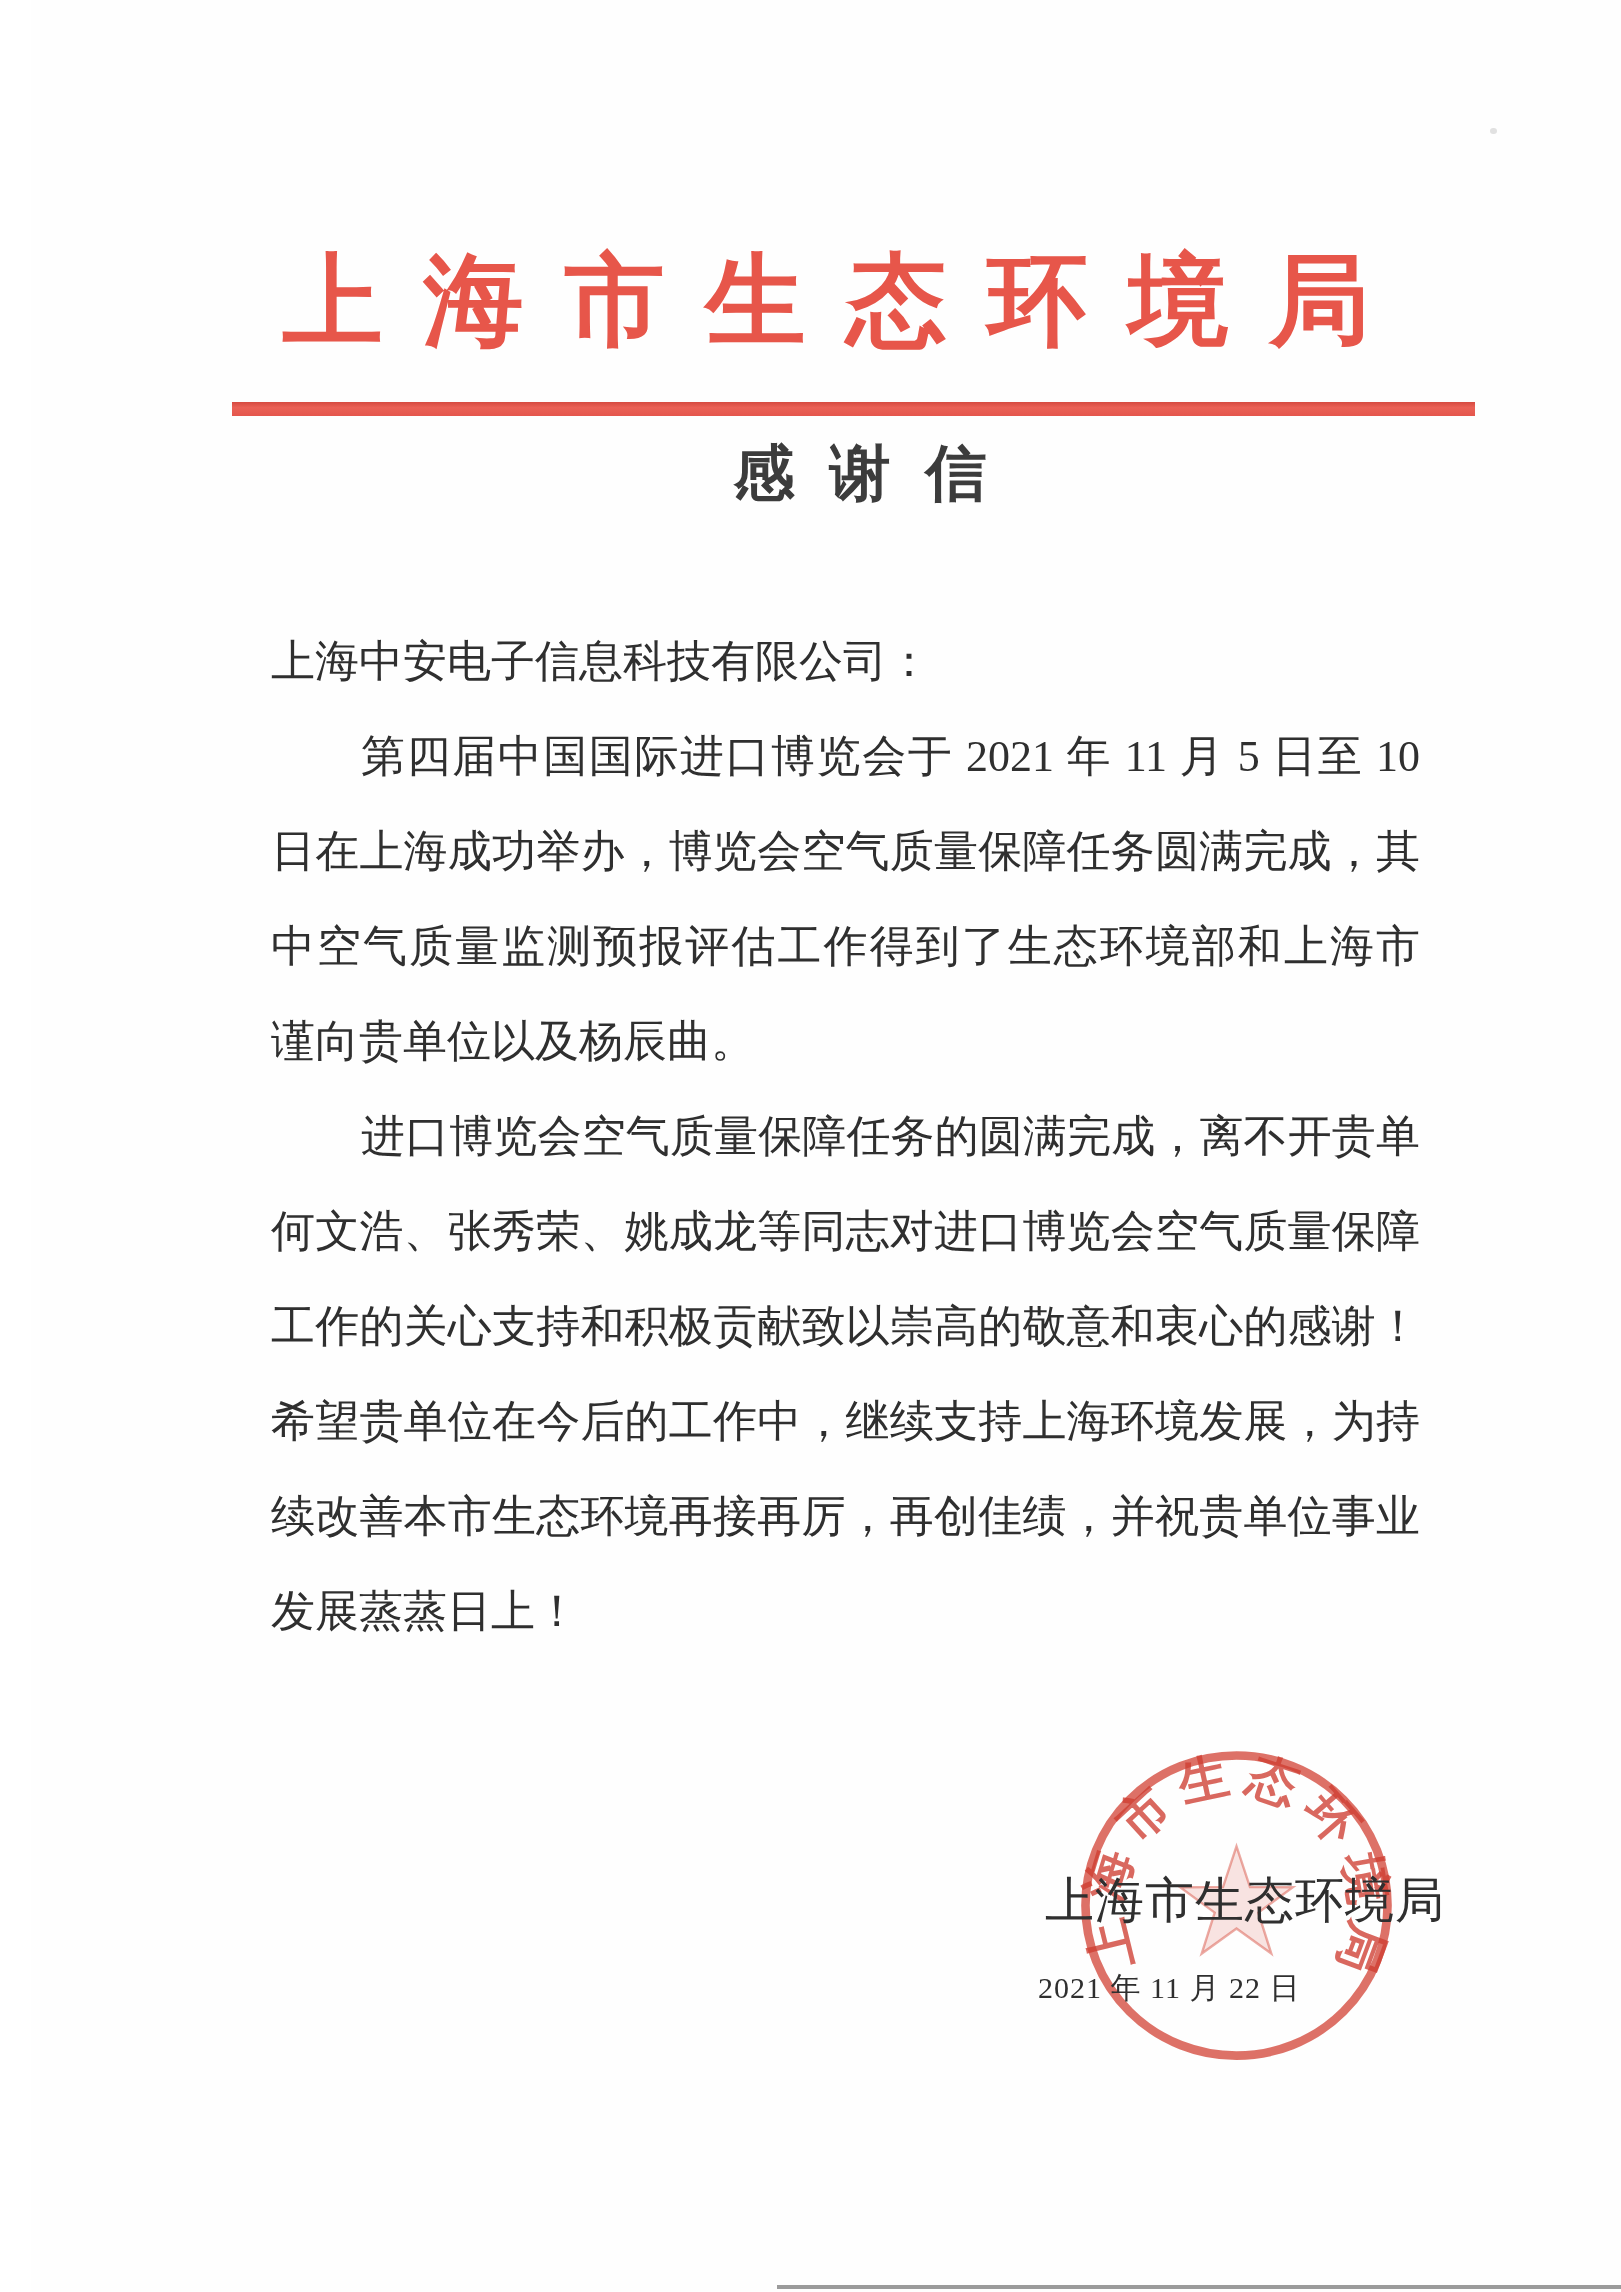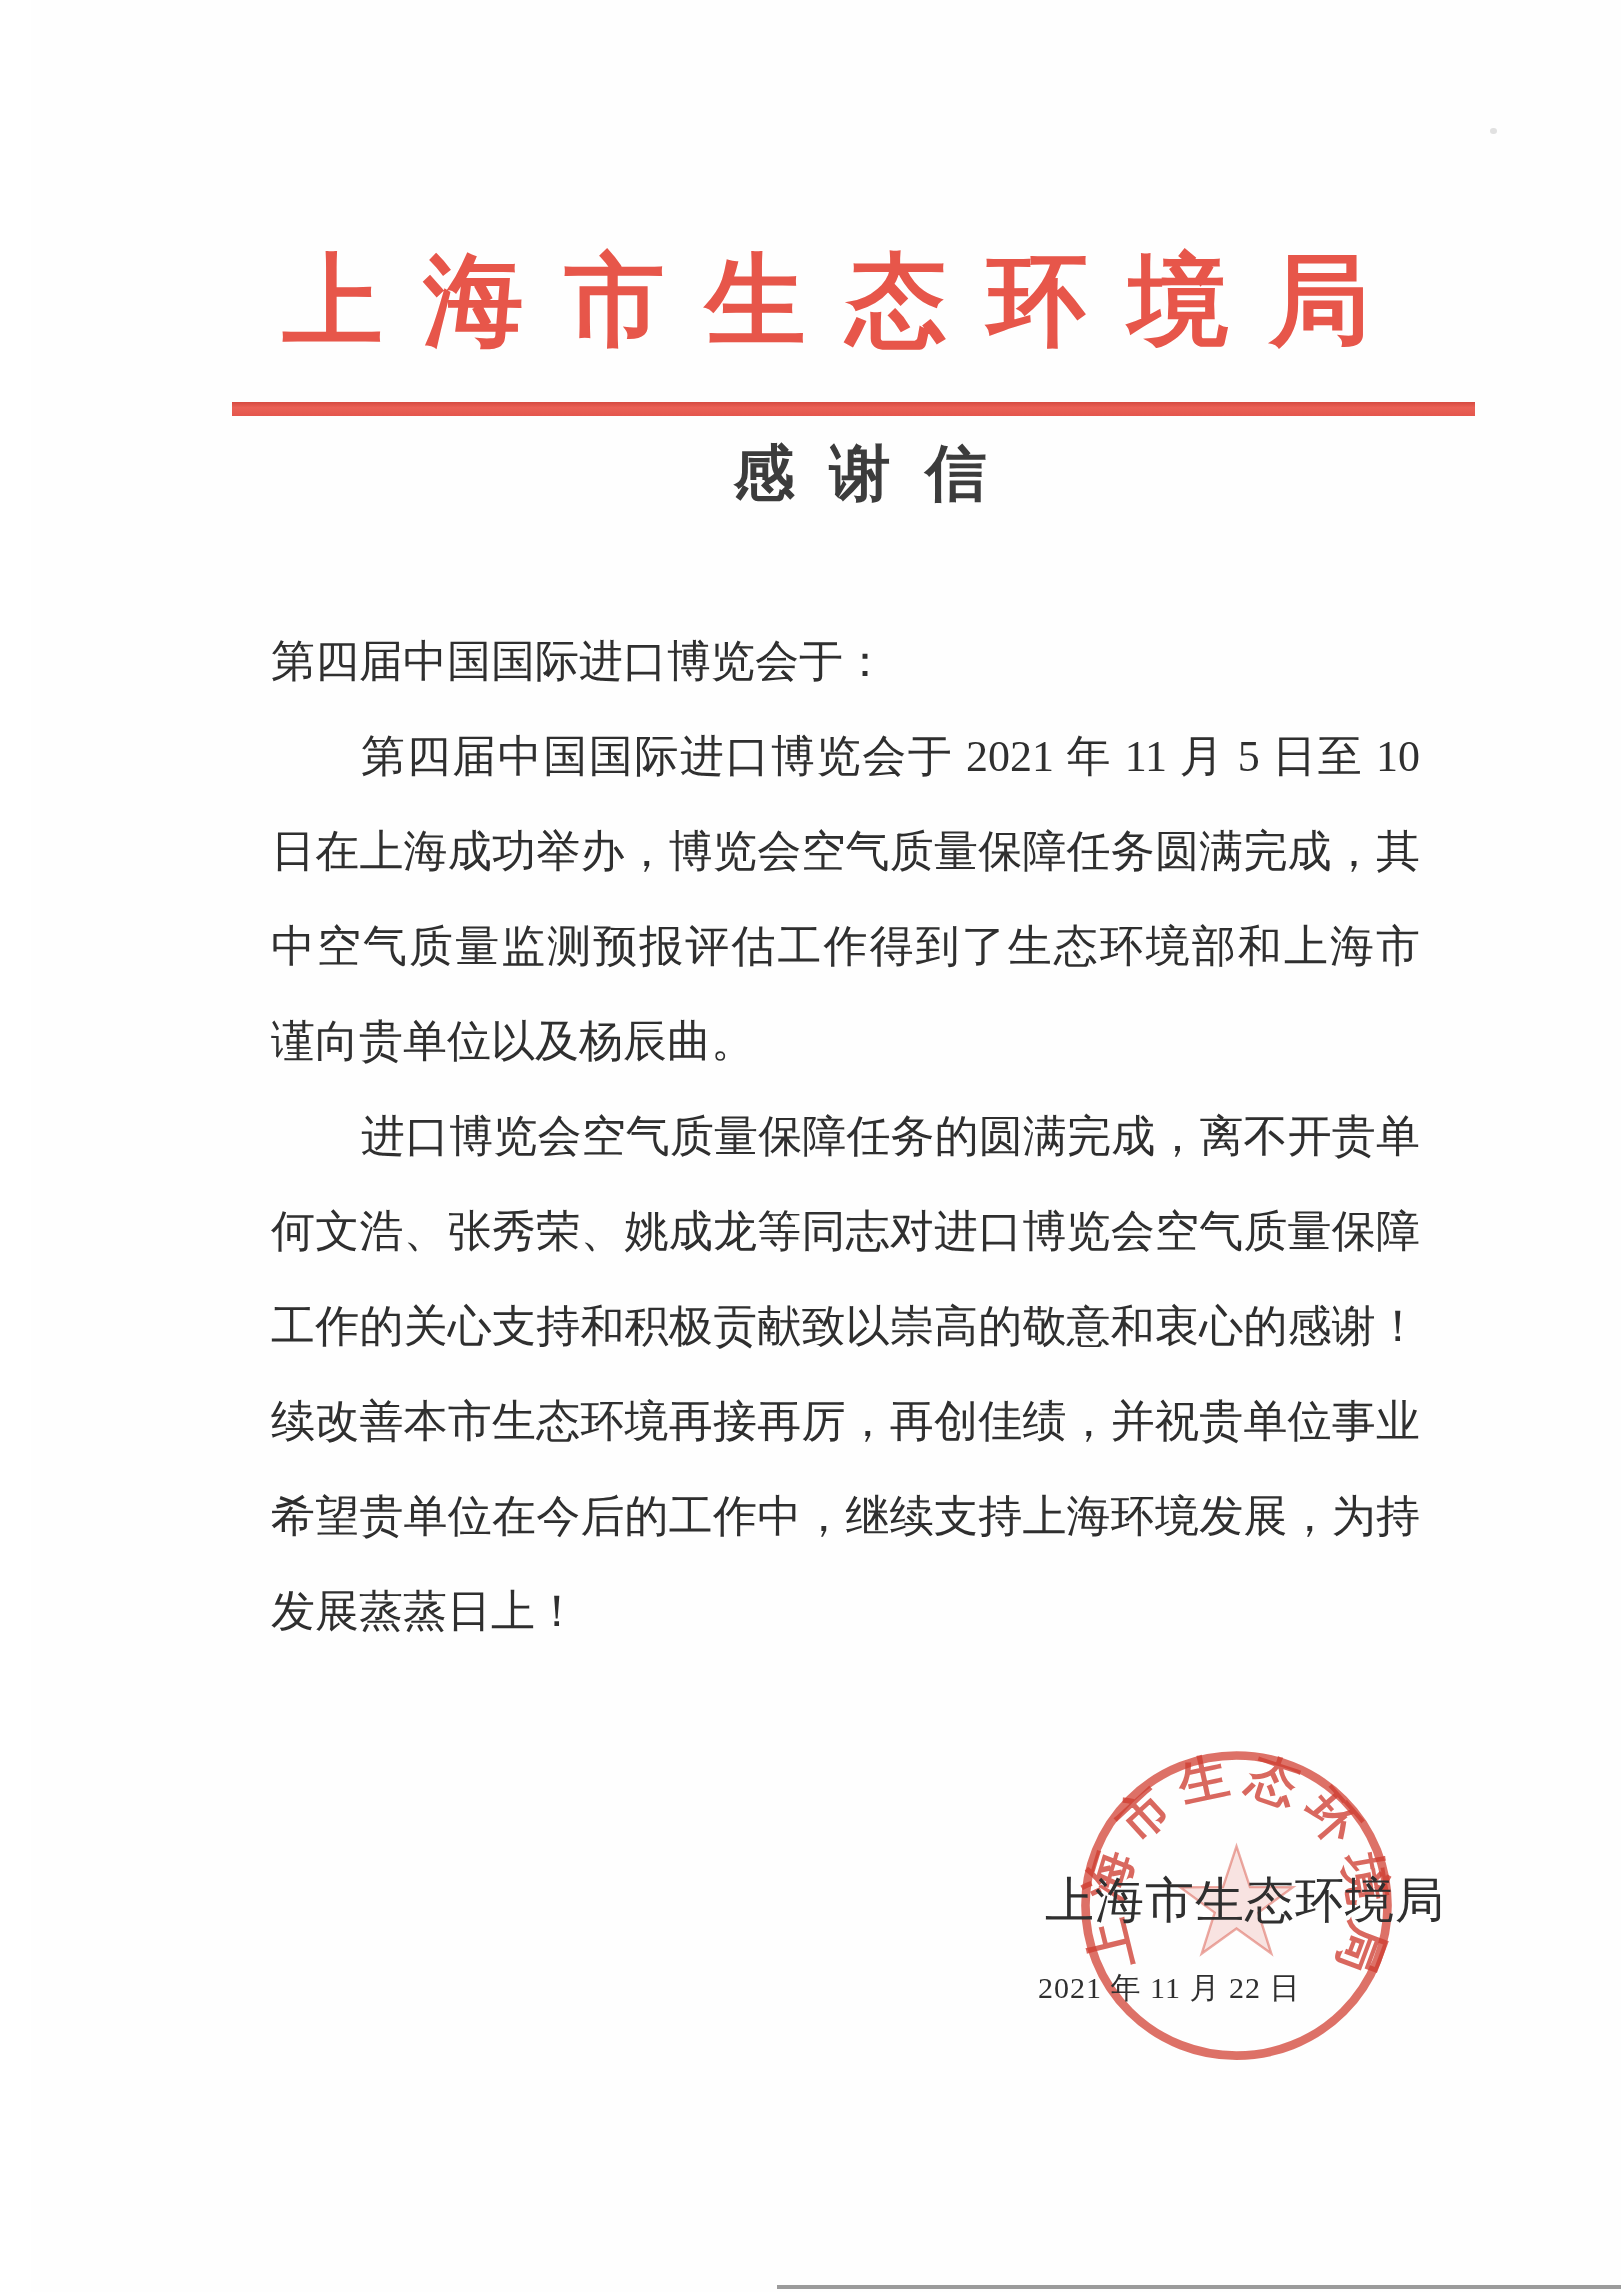--- a/index.html
+++ b/index.html
@@ -141,30 +141,30 @@
 
 <div class="page">
 
   <div class="letterhead">上海市生态环境局</div>
 
   <div class="red-rule"></div>
 
   <div class="doc-title">感谢信</div>
 
   <div class="body-block">
-    <div class="body-line recipient">第四届中国国际进口博览会于：</div>
+    <div class="body-line recipient">上海中安电子信息科技有限公司：</div>
     <div class="body-line indent">第四届中国国际进口博览会于 2021 年 11 月 5 日至 10</div>
     <div class="body-line">日在上海成功举办，博览会空气质量保障任务圆满完成，其</div>
     <div class="body-line">中空气质量监测预报评估工作得到了生态环境部和上海市</div>
     <div class="body-line end">谨向贵单位以及杨辰曲。</div>
     <div class="body-line indent">进口博览会空气质量保障任务的圆满完成，离不开贵单</div>
     <div class="body-line">何文浩、张秀荣、姚成龙等同志对进口博览会空气质量保障</div>
     <div class="body-line">工作的关心支持和积极贡献致以崇高的敬意和衷心的感谢！</div>
+    <div class="body-line">希望贵单位在今后的工作中，继续支持上海环境发展，为持</div>
     <div class="body-line">续改善本市生态环境再接再厉，再创佳绩，并祝贵单位事业</div>
-    <div class="body-line">希望贵单位在今后的工作中，继续支持上海环境发展，为持</div>
     <div class="body-line end">发展蒸蒸日上！</div>
   </div>
 
   <div class="signature">上海市生态环境局</div>
 
   <div class="sign-date">2021 年 11 月 22 日</div>
 
   <div class="seal">
     <svg viewBox="0 0 340 340" xmlns="http://www.w3.org/2000/svg">
       <defs>

